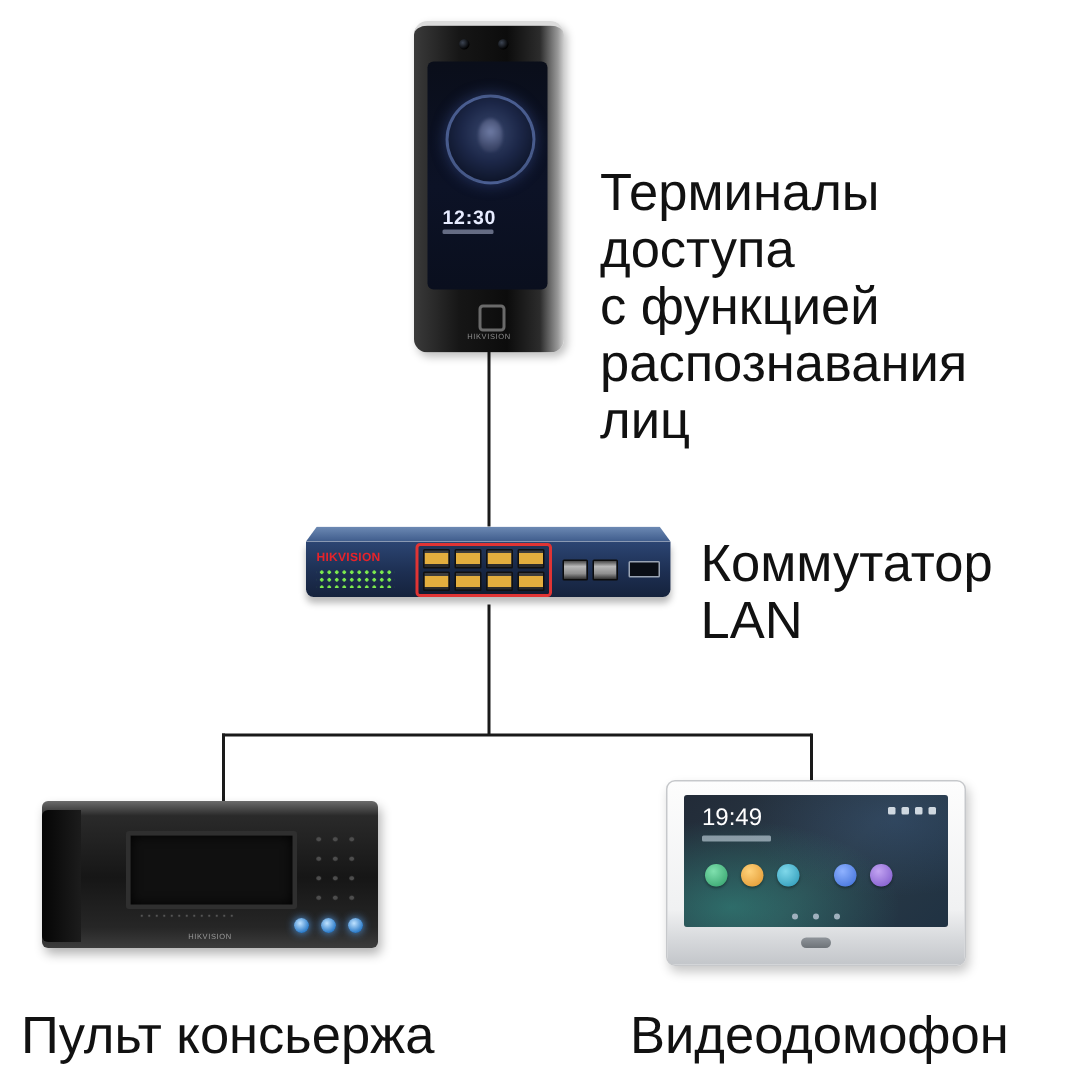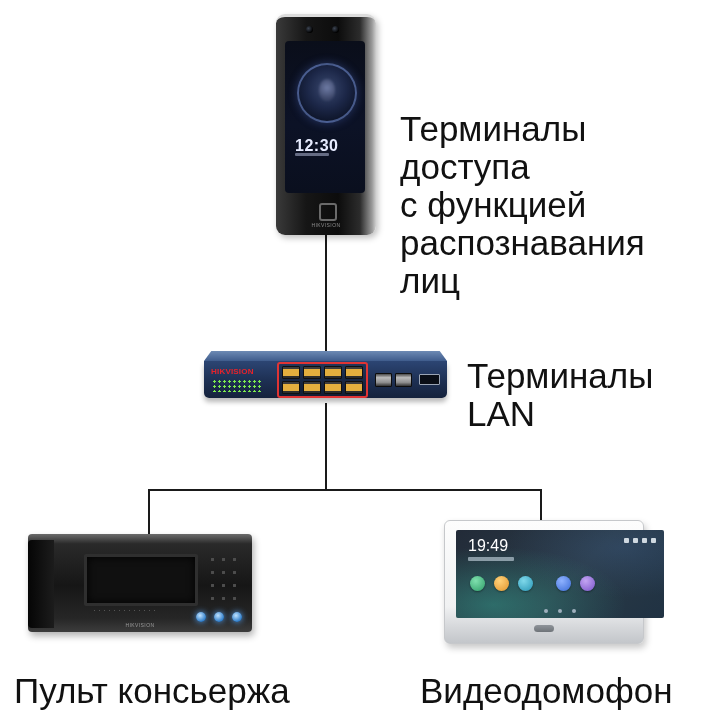--- a/index.html
+++ b/index.html
@@ -33,21 +33,21 @@
     position:absolute; left:12px; top:22px; width:56px; height:56px; border-radius:50%;
     border:2px solid rgba(125,155,230,.5);
     background:radial-gradient(circle at 50% 42%, #39486e 0%, #1c2748 45%, #0d1428 78%);
     box-shadow:0 0 10px rgba(90,120,220,.35);
   }
   .scan-face {
     position:absolute; left:20px; top:14px; width:16px; height:22px; border-radius:50% 50% 45% 45%;
     background:radial-gradient(circle at 50% 40%, #6e7ba4, #3a4466 75%);
     filter:blur(1px);
   }
-  .t-time { position:absolute; left:10px; top:96px; color:#e7ecff; font-size:16px; font-weight:bold; letter-spacing:.5px; }
+  .t-time { position:absolute; left:10px; top:96px; color:#e7ecff; font-size:13px; font-weight:bold; letter-spacing:.5px; }
   .t-sub  { position:absolute; left:10px; top:112px; width:34px; height:3px; background:rgba(210,220,250,.45); border-radius:1px; }
   .t-key  {
     position:absolute; left:43px; top:186px; width:14px; height:14px;
     border:2px solid #6a6a6a; border-radius:3px;
   }
   .t-brand { position:absolute; left:0; top:205px; width:100%; text-align:center;
     font-size:5px; color:#8d8d8d; letter-spacing:.4px; }
 
   
   .switch { position:absolute; left:204px; top:351px; width:243px; height:52px; }
@@ -120,21 +120,20 @@
 
   
   .intercom {
     position:absolute; left:444px; top:520px; width:198px; height:122px; border-radius:6px;
     background:linear-gradient(180deg,#fdfdfd 0%,#f0f1f2 70%,#d7d9dc 86%,#c3c6ca 100%);
     border:1px solid #c6c8cb; box-shadow:2px 4px 7px rgba(0,0,0,.22);
   }
   .ic-screen {
     position:absolute; left:11px; top:9px; width:176px; height:88px; border-radius:2px; overflow:hidden;
     background:linear-gradient(135deg,#222b38 0%,#2a3a46 55%,#203243 100%);
-    padding-left:32px;
   }
   .ic-glow {
     position:absolute; left:0; top:0; width:100%; height:100%;
     background:radial-gradient(ellipse at 18% 85%, rgba(56,190,165,.4), rgba(0,0,0,0) 55%),
                radial-gradient(ellipse at 80% 20%, rgba(70,110,170,.25), rgba(0,0,0,0) 50%);
   }
   .ic-time { position:absolute; left:12px; top:7px; color:#fff; font-size:16px; font-weight:400; }
   .ic-date { position:absolute; left:12px; top:27px; width:46px; height:4px;
     background:rgba(220,235,245,.55); border-radius:1px; }
   .ic-status { position:absolute; right:8px; top:8px; display:flex; gap:4px; }
@@ -201,21 +200,21 @@
         <span class="port"></span>
       </div>
       <div class="uplink">
         <span class="uport"></span>
         <span class="uport"></span>
       </div>
       <div class="sfp"></div>
     </div>
   </div>
 
-  <div class="lbl" style="left:467px; top:357px;">Терминалы LAN</div>
+  <div class="lbl" style="left:467px; top:357px;">Коммутатор LAN</div>
 
   <div class="console">
     <div class="side"></div>
     <div class="cs-screen"></div>
     <div class="cs-speaker"></div>
     <div class="cs-keypad"></div>
     <div class="cs-btn cs-b1"></div>
     <div class="cs-btn cs-b2"></div>
     <div class="cs-btn cs-b3"></div>
     <div class="cs-brand">HIKVISION</div>

